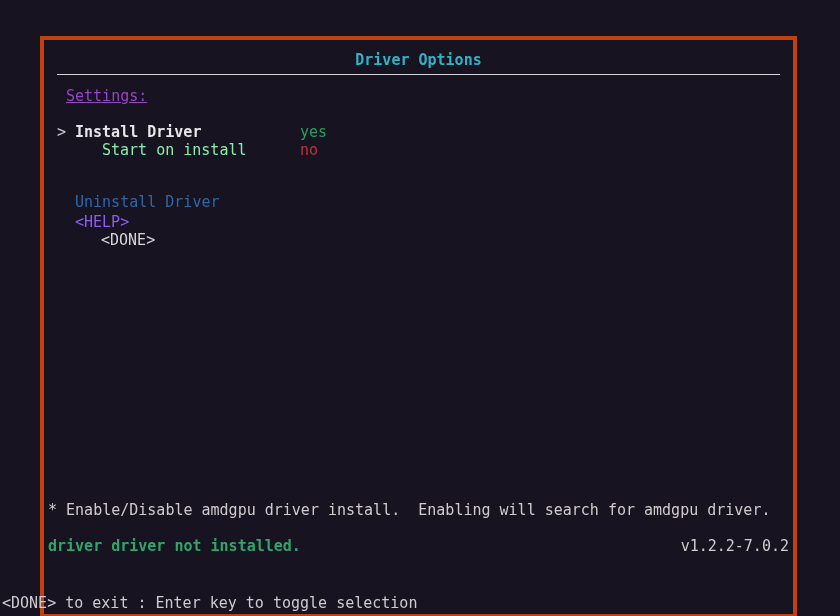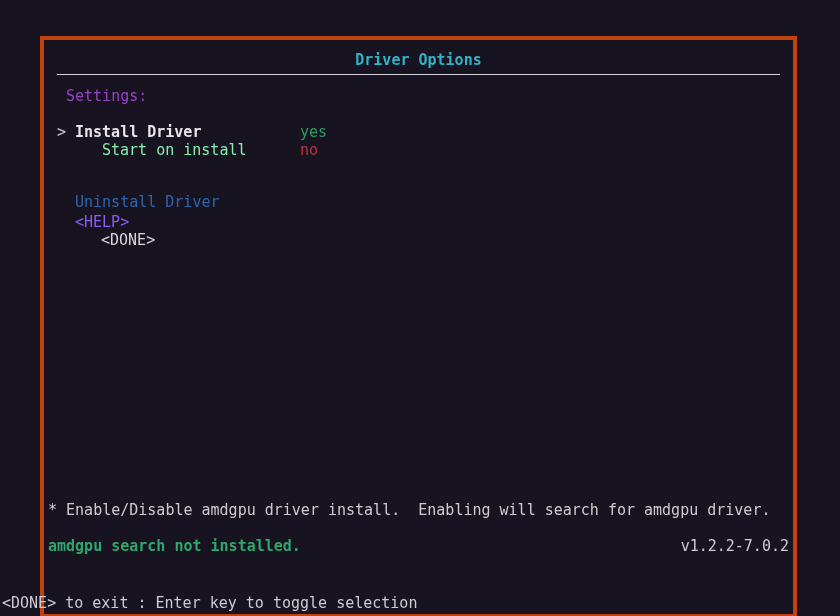--- a/index.html
+++ b/index.html
@@ -38,21 +38,21 @@
   }
   .title-separator {
     position: absolute;
     top: 34px;
     left: 13px;
     right: 13px;
     height: 0;
     border-top: 1px solid #d5d4d8;
   }
 
-  .row { position: absolute; white-space: pre; }
+  .row { position: absolute; white-space: pre; text-decoration: underline; }
   .settings-header { left: 22px; top: 47px; color: #9643c8; }
 
   .menu-item { cursor: default; }
   .sel-marker { position: absolute; left: 13px; top: 83px; color: #cfcbcf; }
   .item-install-label { position: absolute; left: 31px; top: 83px; color: #e9e6e8; font-weight: bold; }
   .item-install-value { position: absolute; left: 256px; top: 83px; color: #2e9e60; }
   .item-start-label { position: absolute; left: 58px; top: 101px; color: #86efac; }
   .item-start-value { position: absolute; left: 256px; top: 101px; color: #bb3540; }
   .item-uninstall { position: absolute; left: 31px; top: 137px; color: #2c67ae; margin-top: 16px; }
   .item-help { position: absolute; left: 31px; top: 173px; color: #8b5cf6; }
@@ -92,20 +92,20 @@
     <span class="item-start-value">no</span>
 
     <span class="item-uninstall menu-item">Uninstall Driver</span>
 
     <span class="item-help menu-item">&lt;HELP&gt;</span>
 
     <span class="item-done menu-item">&lt;DONE&gt;</span>
 
     <div class="help-line">* Enable/Disable amdgpu driver install.  Enabling will search for amdgpu driver.</div>
 
-    <div class="status-line">amdgpu search not installed.</div>
+    <div class="status-line">driver driver not installed.</div>
 
     <div class="version">v1.2.2-7.0.2</div>
   </div>
 
   <div class="footer-hint">&lt;DONE&gt; to exit : Enter key to toggle selection</div>
 
 </div>
 
 </body></html>

